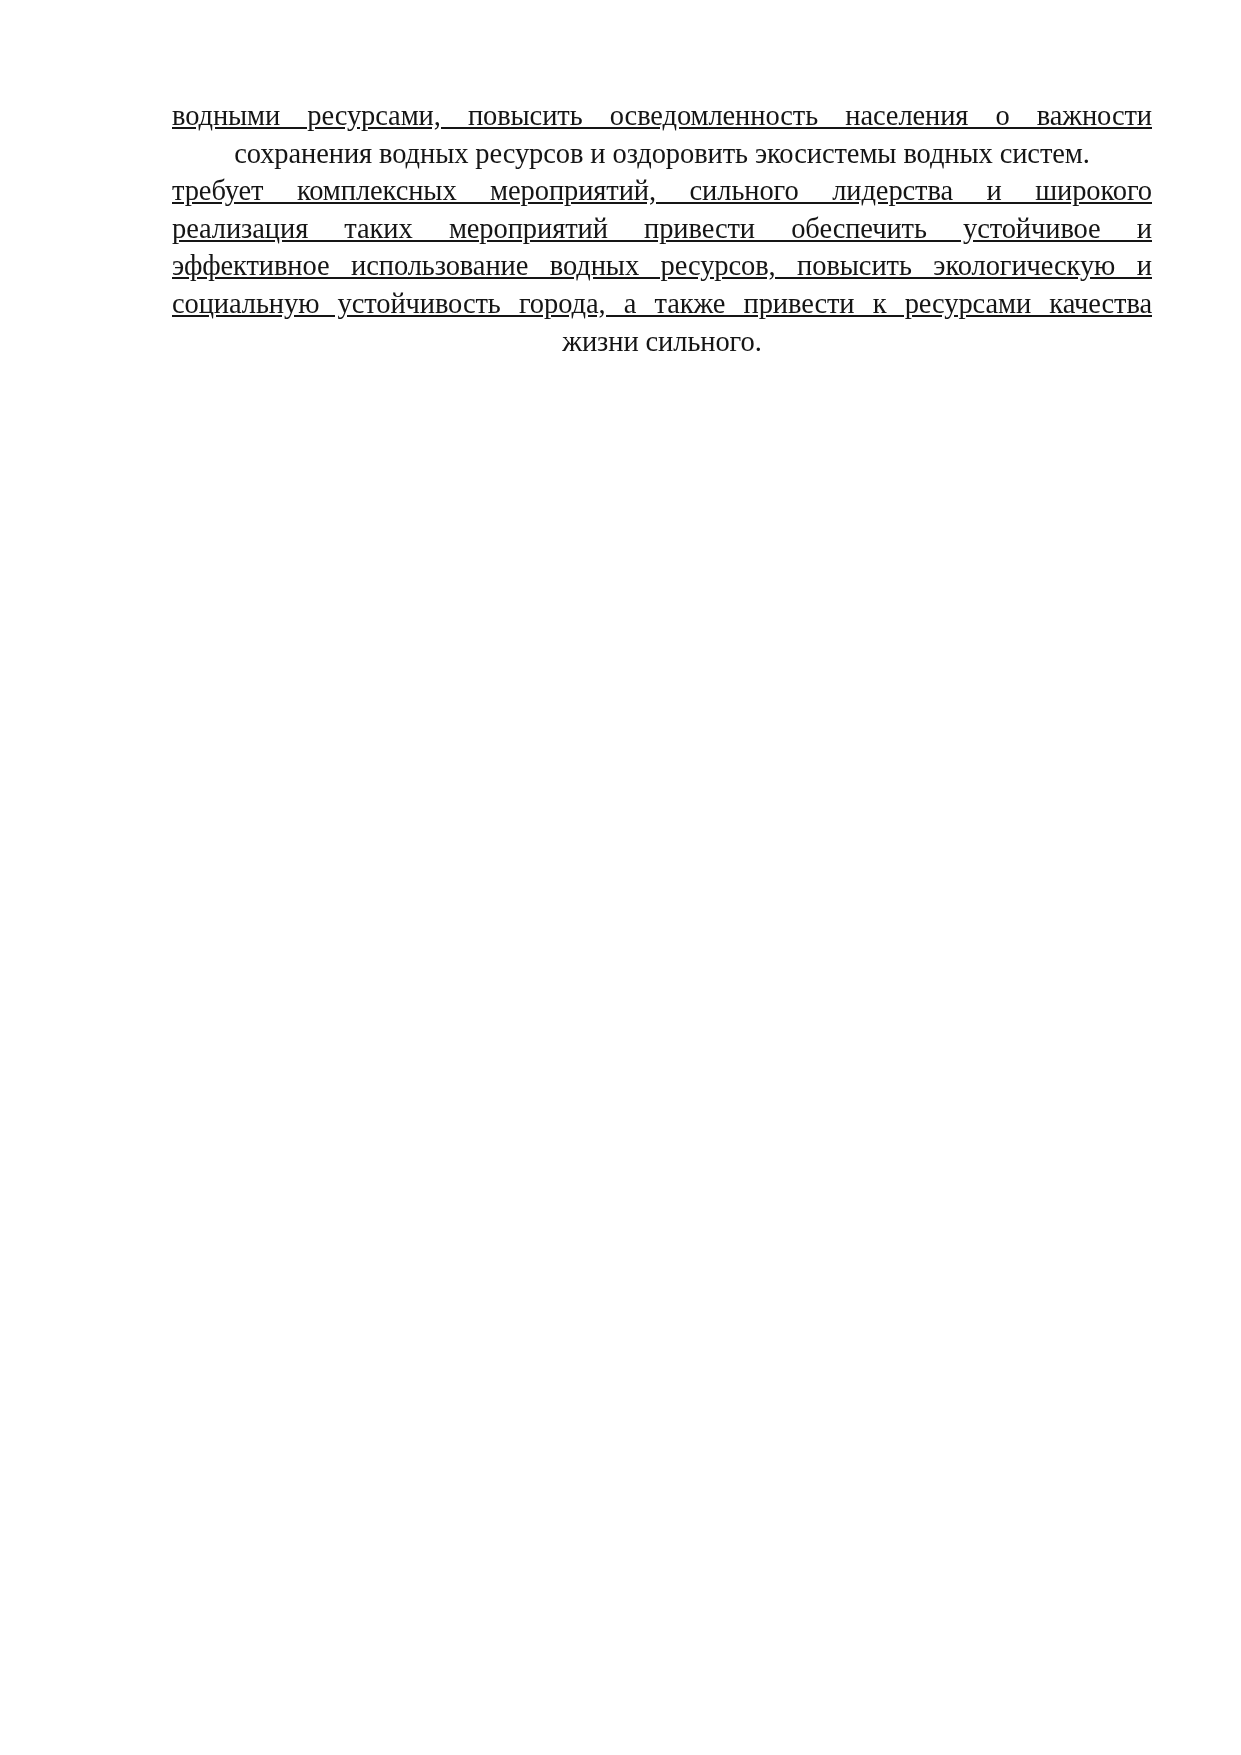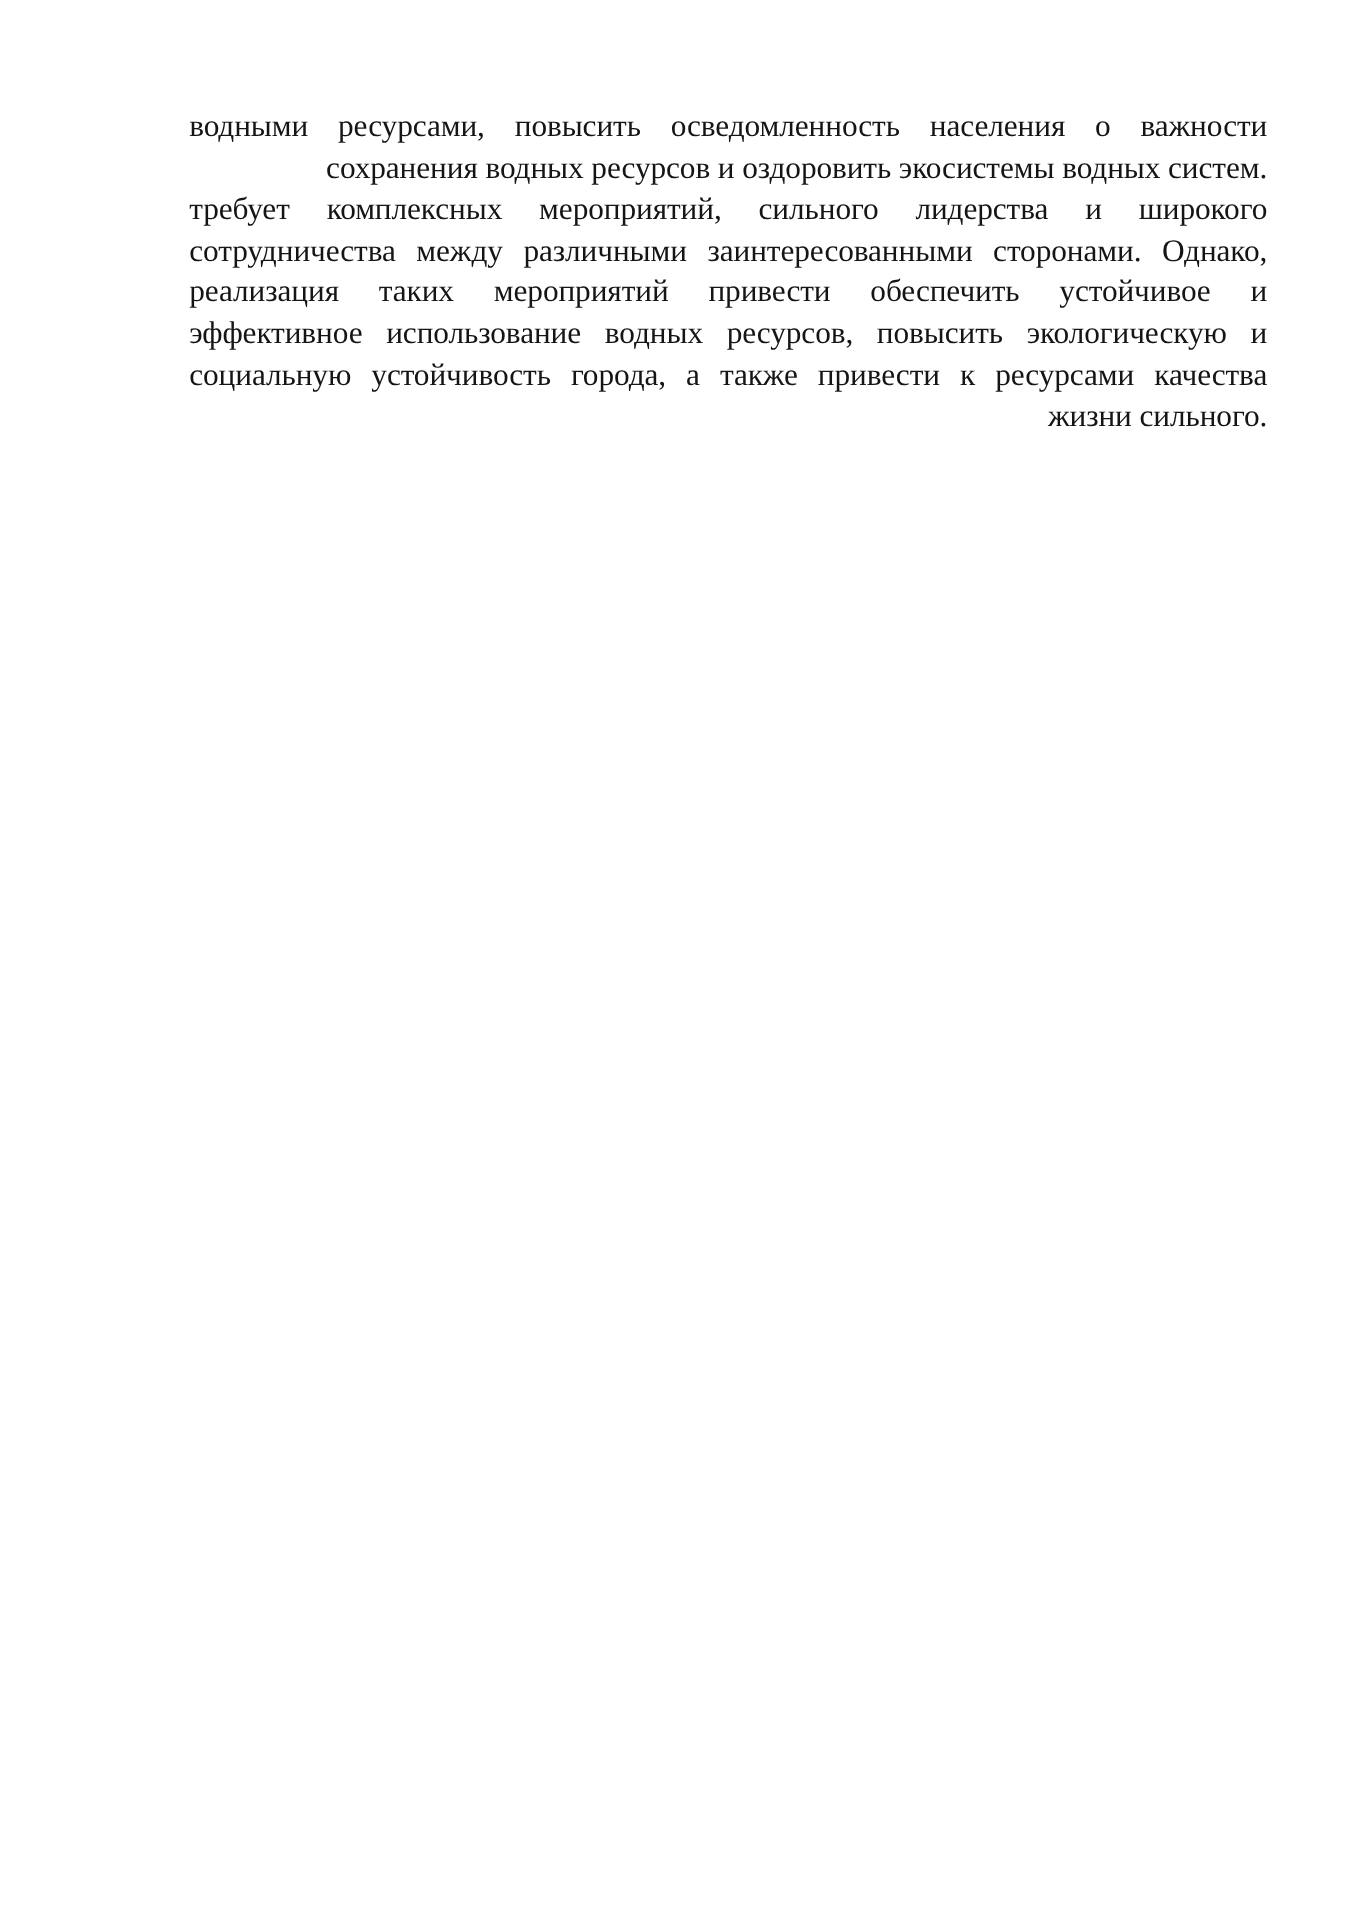--- a/index.html
+++ b/index.html
@@ -24,39 +24,39 @@
     line-height: 37.6px;
     color: #151515;
     letter-spacing: -0.1px;
   }
   .paragraph {
     margin: 0;
     padding: 0;
   }
   .line {
     width: 100%;
-    text-align: right;
+    text-align: center;
     white-space: normal;
   }
   .line.just {
     text-align: justify;
     text-align-last: justify;
+    text-decoration: underline;
   }
 </style>
 </head>
 <body>
 
 <div class="page">
   <div class="text-block">
       <div class="paragraph">
         <div class="line just">водными ресурсами, повысить осведомленность населения о важности</div>
         <div class="line">сохранения водных ресурсов и оздоровить экосистемы водных систем.</div>
       </div>
       <div class="paragraph">
         <div class="line just">требует комплексных мероприятий, сильного лидерства и широкого</div>
-        <div class="line just">сотрудничества между различными заинтересованными сторонами. Однако,</div>
         <div class="line just">реализация таких мероприятий привести обеспечить устойчивое и</div>
         <div class="line just">эффективное использование водных ресурсов, повысить экологическую и</div>
         <div class="line just">социальную устойчивость города, а также привести к ресурсами качества</div>
         <div class="line">жизни сильного.</div>
       </div>
     </div>
 </div>
 
 </body></html>

